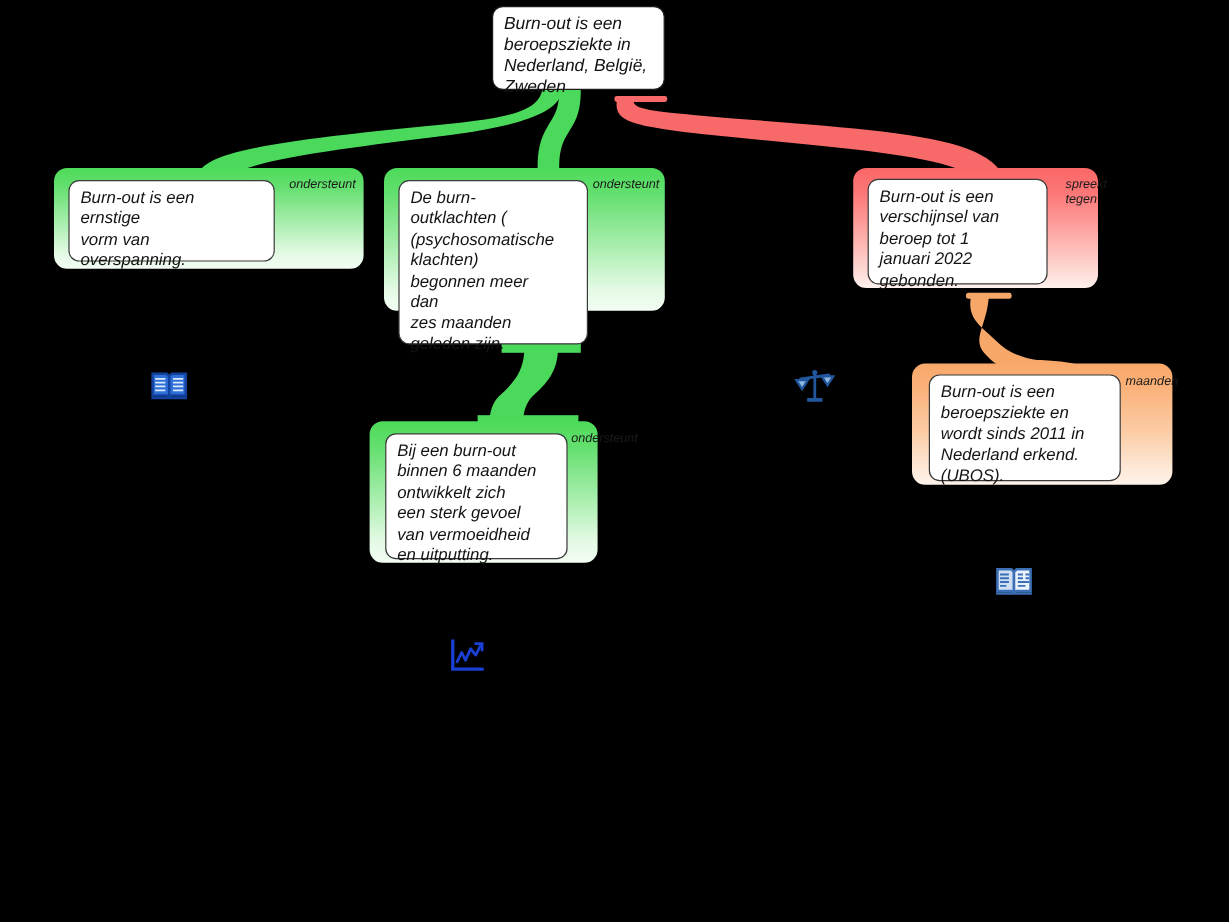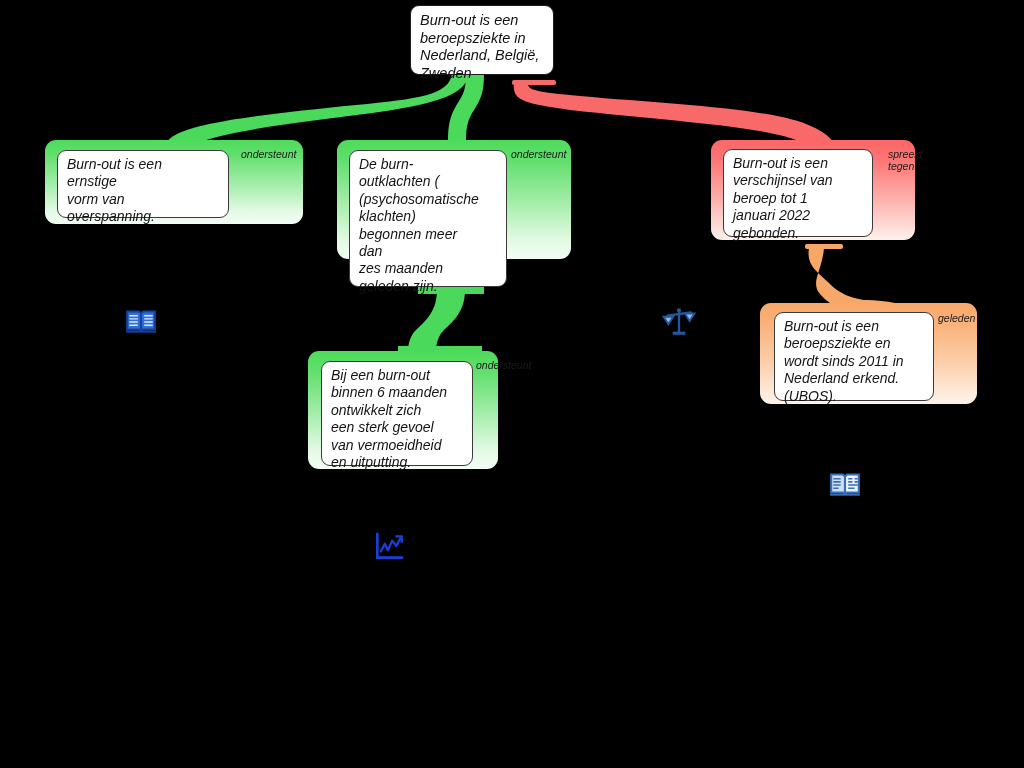--- a/index.html
+++ b/index.html
@@ -133,21 +133,21 @@
 Zweden</div>
 
   <div class="card green" style="left:45px;top:140px;width:258px;height:84px;">
     <div class="inner" style="left:12px;top:10px;width:172px;height:68px;">Burn-out is een
 ernstige
 vorm van
 overspanning.</div>
     <div class="reltag" style="left:196px;top:8px;width:58px;">ondersteunt</div>
   </div>
 
-  <div class="card green" style="left:337px;top:140px;width:234px;height:119px;">
+  <div class="card green" style="left:320px;top:140px;width:234px;height:119px;">
     <div class="inner" style="left:12px;top:10px;width:158px;height:137px;">De  burn-
 outklachten (
 (psychosomatische
 klachten)
 begonnen meer
 dan
 zes maanden
 geleden zijn.</div>
     <div class="reltag" style="left:174px;top:8px;width:58px;">ondersteunt</div>
   </div>
@@ -171,21 +171,21 @@
     <div class="reltag" style="left:177px;top:8px;width:38px;">spreekt
 tegen</div>
   </div>
 
   <div class="card orange" style="left:760px;top:303px;width:217px;height:101px;">
     <div class="inner" style="left:14px;top:9px;width:160px;height:89px;">Burn-out is een
 beroepsziekte en
 wordt sinds 2011 in
 Nederland erkend.
 (UBOS).</div>
-    <div class="reltag" style="left:178px;top:9px;width:50px;">geleden</div>
+    <div class="reltag" style="left:178px;top:9px;width:50px;">maanden</div>
   </div>
 
   <div class="icon" style="left:124px;top:304px;width:34px;height:34px;">
     <svg viewBox="0 0 32 32" width="34" height="34">
       <path d="M3 7 h11 l2 2 v16 l-2 -1 h-11 z" fill="#2f6fd8" stroke="#13429e" stroke-width="2"></path>
       <path d="M29 7 h-11 l-2 2 v16 l2 -1 h11 z" fill="#2f6fd8" stroke="#13429e" stroke-width="2"></path>
       <g stroke="#dce9fb" stroke-width="1.4">
         <path d="M5 11h8M5 14h8M5 17h8M5 20h8"></path>
         <path d="M19 11h8M19 14h8M19 17h8M19 20h8"></path>
       </g>

